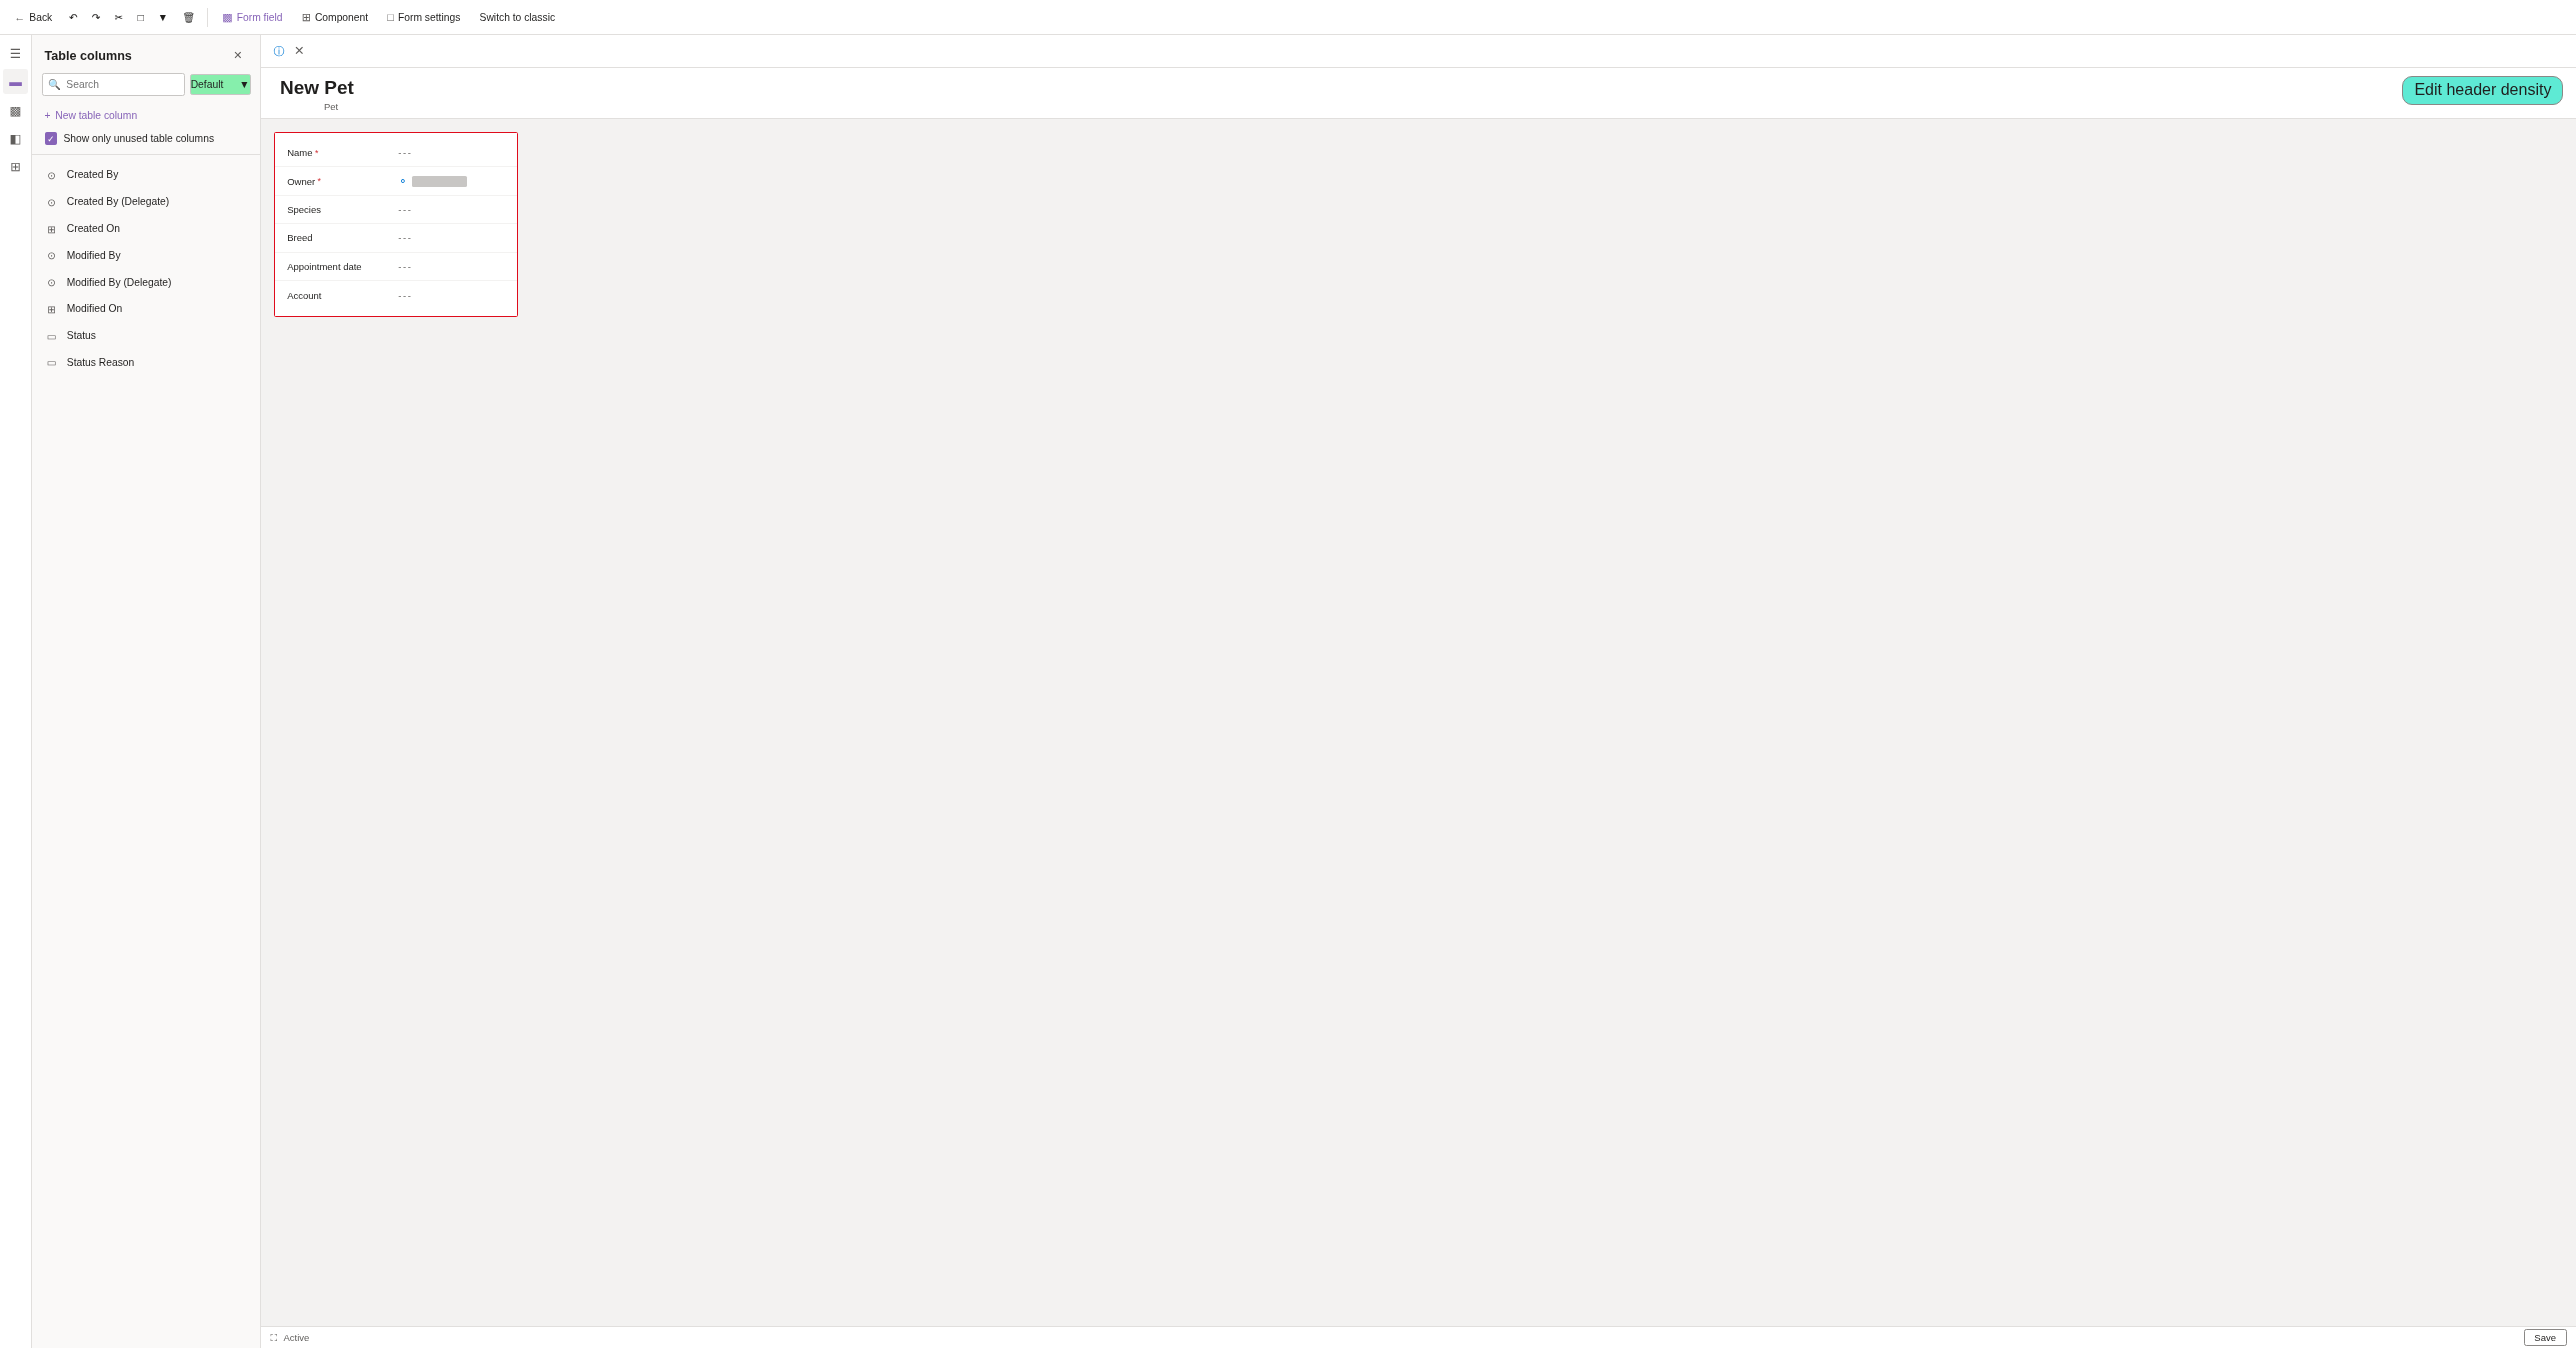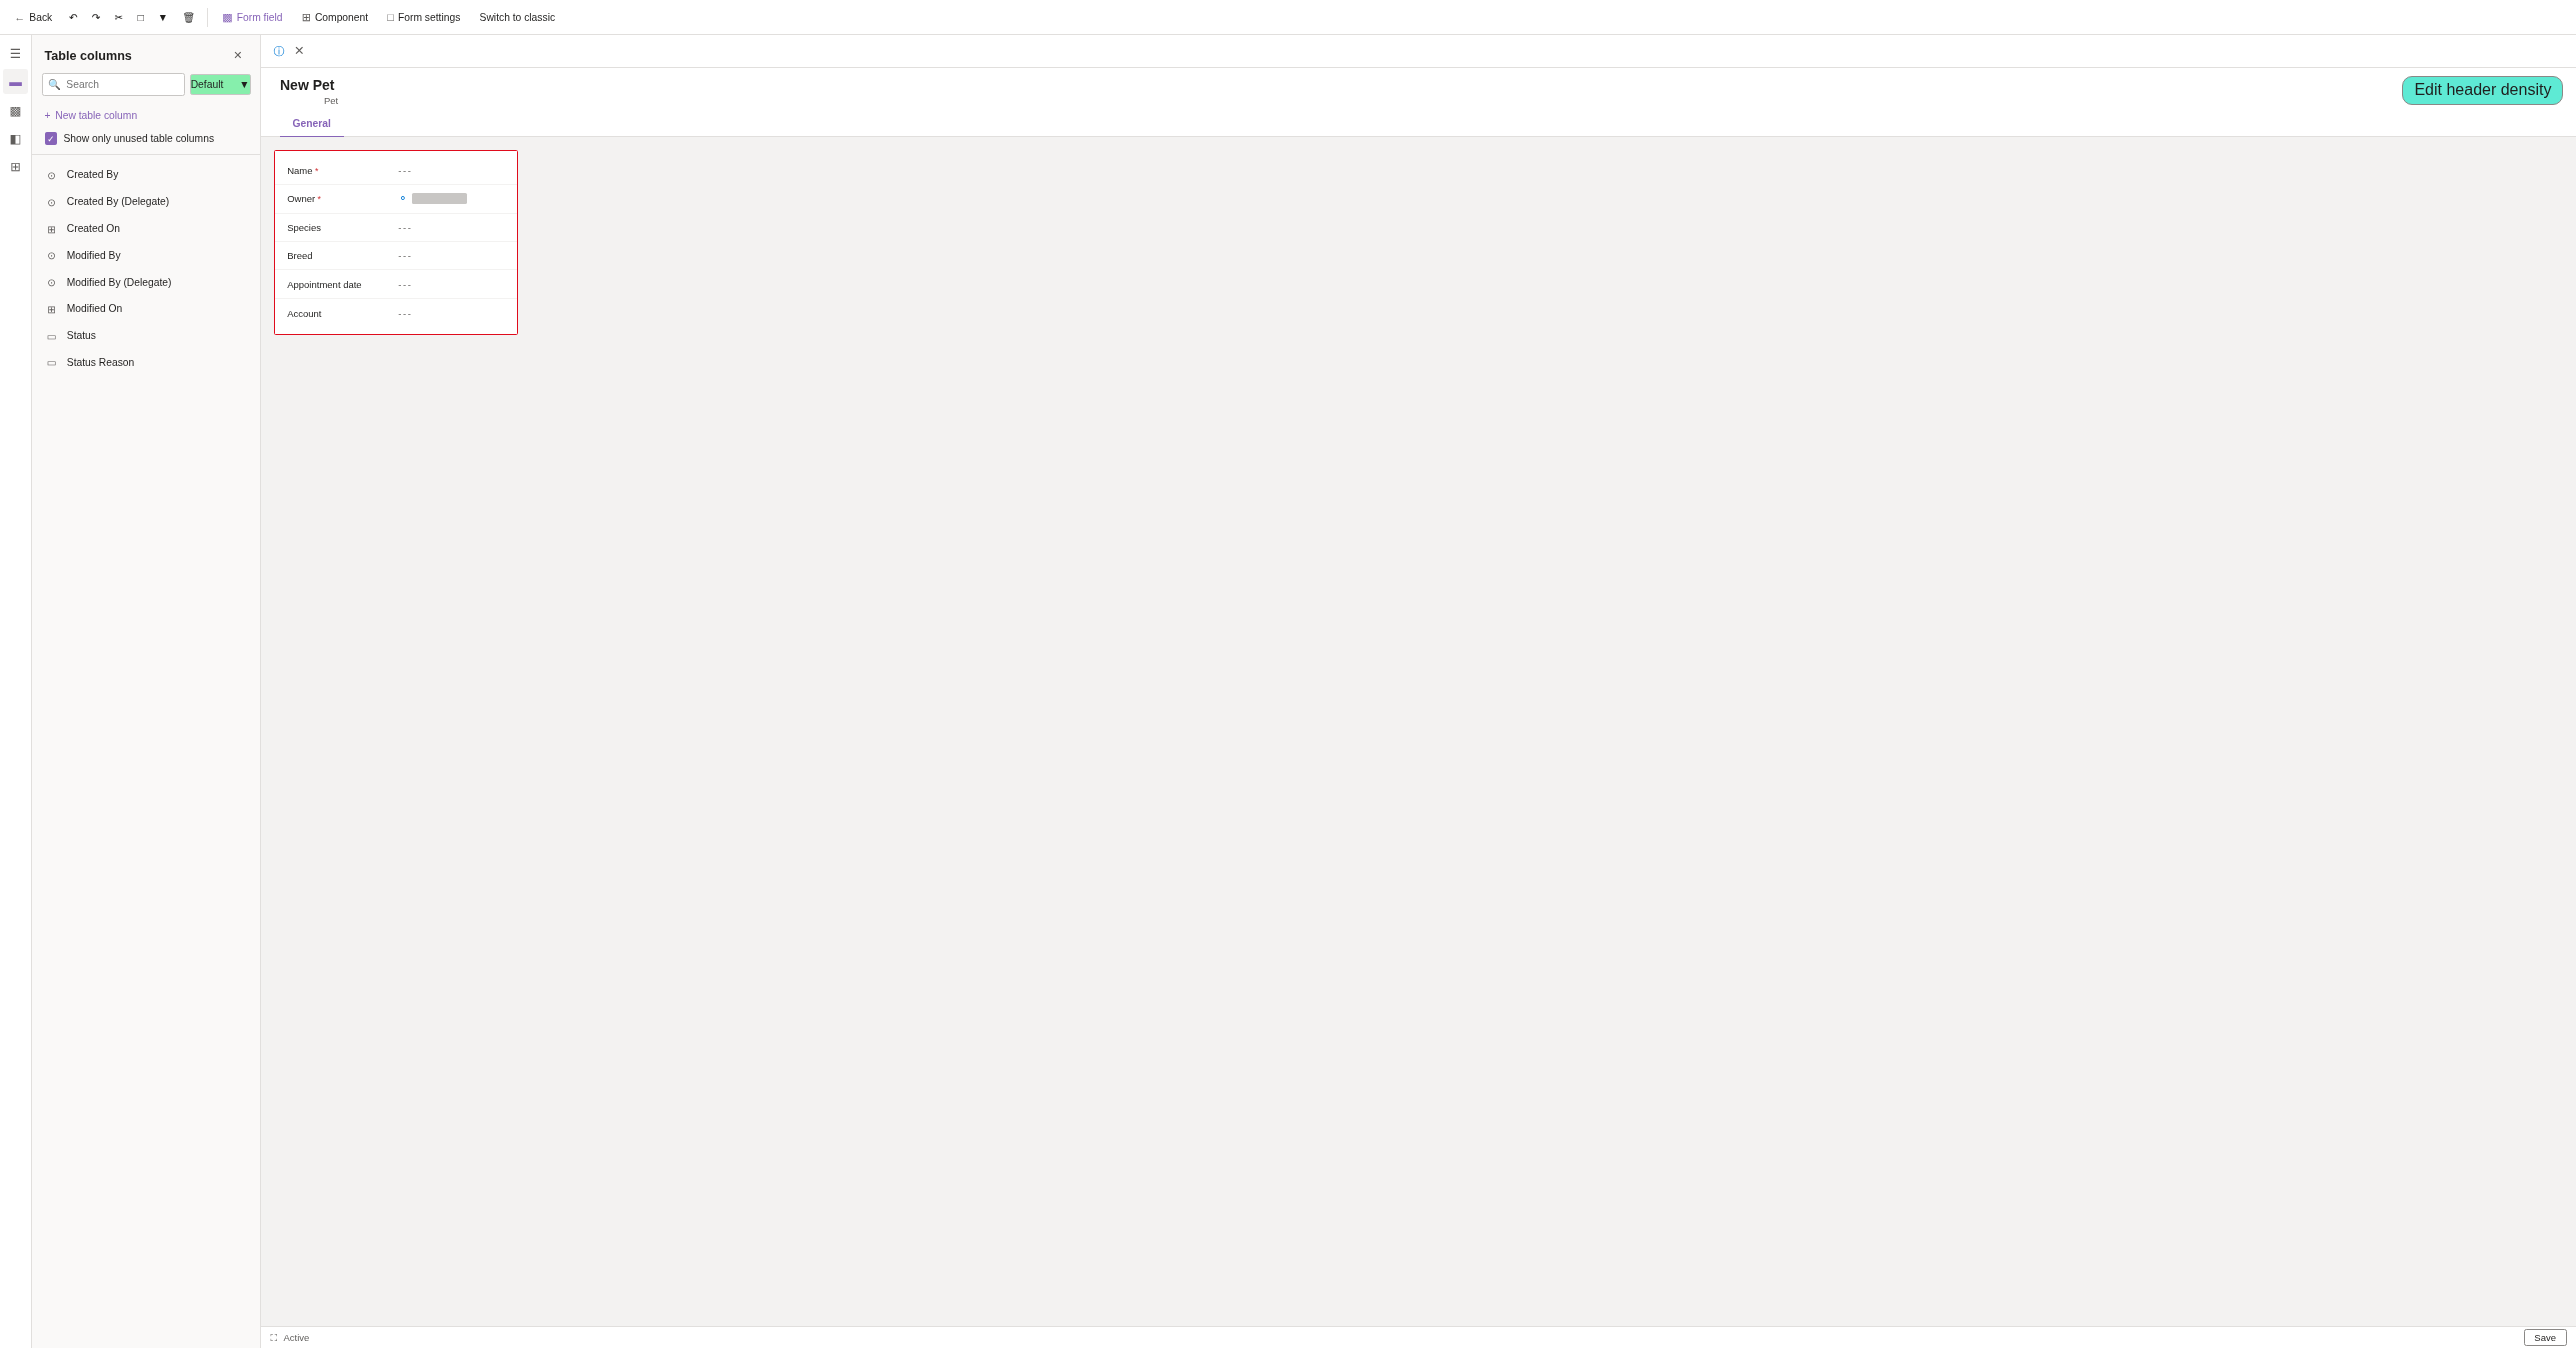--- a/index.html
+++ b/index.html
@@ -246,21 +246,21 @@
       padding: 0;
       position: relative;
     }
 
     .form-header-area {
       background: #fff;
       border-bottom: 0.8px solid #e1dfdd;
       padding: 9.5px 19px 0;
     }
     .form-entity-title {
-      font-size: 14px;
+      font-size: 19px;
       font-weight: 600;
       color: #201f1e;
       margin-bottom: 1.6px;
     }
     .form-entity-sub {
       font-size: 9.5px;
       color: #605e5c;
       margin-bottom: 6.3px;
       margin-left: 44px;
     }
@@ -512,23 +512,20 @@
       <button class="info-close">✕</button>
     </div>
 
     <div class="form-canvas" style="position:relative;">
 
       <button class="edit-header-btn">Edit header density</button>
 
       <div class="form-header-area">
         <div class="form-entity-title">New Pet</div>
         <div class="form-entity-sub">Pet</div>
-        <div class="tab-bar">
-          <button class="form-tab active">General</button>
-        </div>
       </div>
 
       <div class="form-body">
         <div class="form-section" id="form-section">
         <div class="form-field-row">
     <div class="field-label">Name<span class="required-star">*</span>
     </div>
     <div class="field-value">
       <span class="field-dots">---</span>
     </div>

